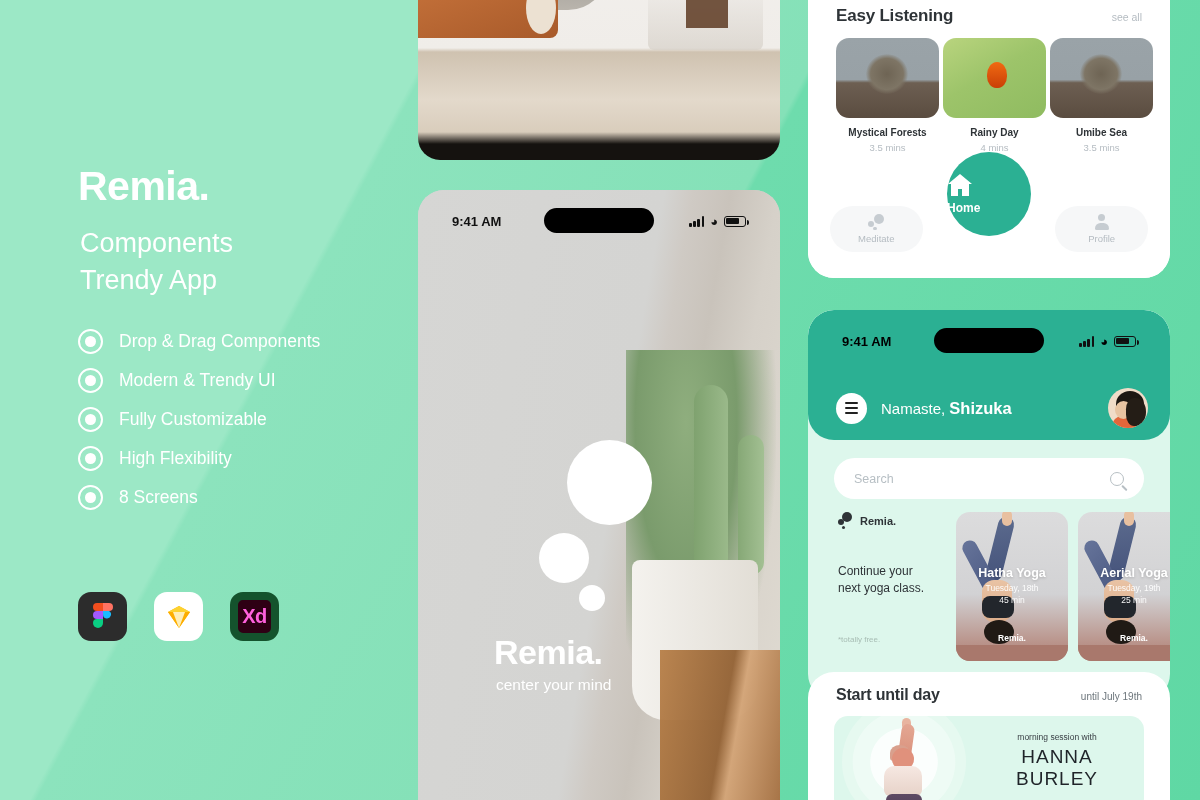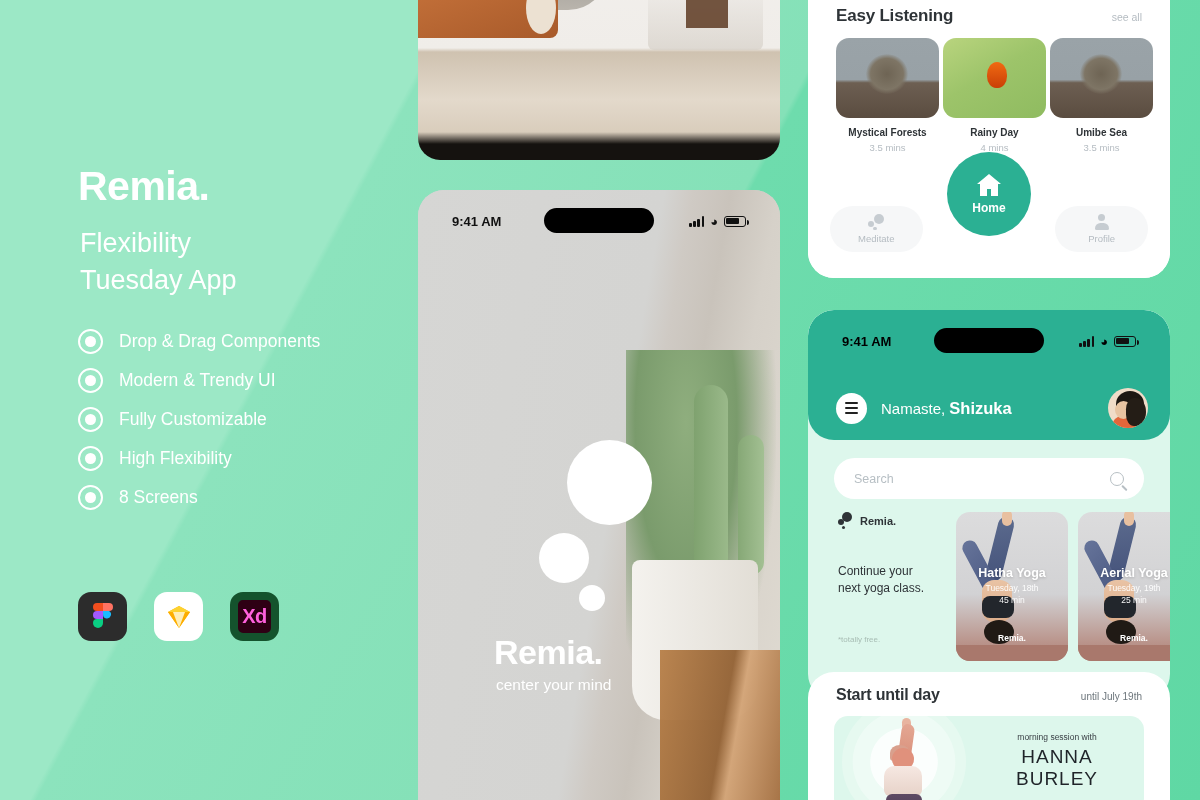--- a/index.html
+++ b/index.html
@@ -134,21 +134,21 @@
   .nav-lbl { font-size: 9.5px; color:#b5bcc2; }
   .med-ico { position:relative; width: 18px; height: 16px; }
   .med-ico .a { position:absolute; right:1px; top:0; width:10px; height:10px; border-radius:50%; background:#c6ccd1; }
   .med-ico .b { position:absolute; left:1px; top:7px; width:6px; height:6px; border-radius:50%; background:#c6ccd1; }
   .med-ico .c { position:absolute; left:6px; top:13px; width:3.4px; height:3.4px; border-radius:50%; background:#c6ccd1; }
   .prof-ico { width:16px; height:16px; position:relative; }
   .prof-ico .h { position:absolute; left:4.5px; top:0; width:7px; height:7px; border-radius:50%; background:#c6ccd1; }
   .prof-ico .bd { position:absolute; left:1px; top:8.5px; width:14px; height:7px; border-radius:7px 7px 2px 2px; background:#c6ccd1; }
   .home-fab { position:absolute; left:50%; transform:translateX(-50%); top:-28px; width: 84px; height:84px;
       border-radius:50%; background: var(--accent, #2bb093); display:flex; flex-direction:column;
-      align-items:center; justify-content:center; gap:4px; }
+      align-items:flex-start; justify-content:center; gap:4px; }
   .home-lbl { color:#fff; font-size:12px; font-weight:bold; }
 
   .panel-home {
     position: absolute; left: 808px; top: 310px; width: 362px; height: 390px;
     background: #ddf7ec; border-radius: 26px; overflow: hidden;
   }
   .home-hdr { height: 130px; background: #2bb093; border-radius: 26px 26px 26px 26px; position: relative; }
   .home-hdr .statusbar { color:#000; }
   .greet-row { position:absolute; left: 28px; right: 22px; top: 78px; display:flex; align-items:center; }
   .burger { width: 31px; height: 31px; border-radius:50%; background:#fff; display:flex; flex-direction:column;
@@ -226,22 +226,22 @@
 </style>
 </head>
 <body>
 
 <div class="stage">
   <div class="bg"></div>
 
   <div class="left">
     <div class="brand">Remia.</div>
     <div class="subtitle">
-      <div>Flexibility</div>
-      <div>Tuesday App</div>
+      <div>Components</div>
+      <div>Trendy App</div>
     </div>
 
     <div class="features">
       <div class="feat">
         <span class="radio">
             <i></i>
           </span>
         <span class="feat-label">Drop &amp; Drag Components</span>
       </div>
       <div class="feat">

